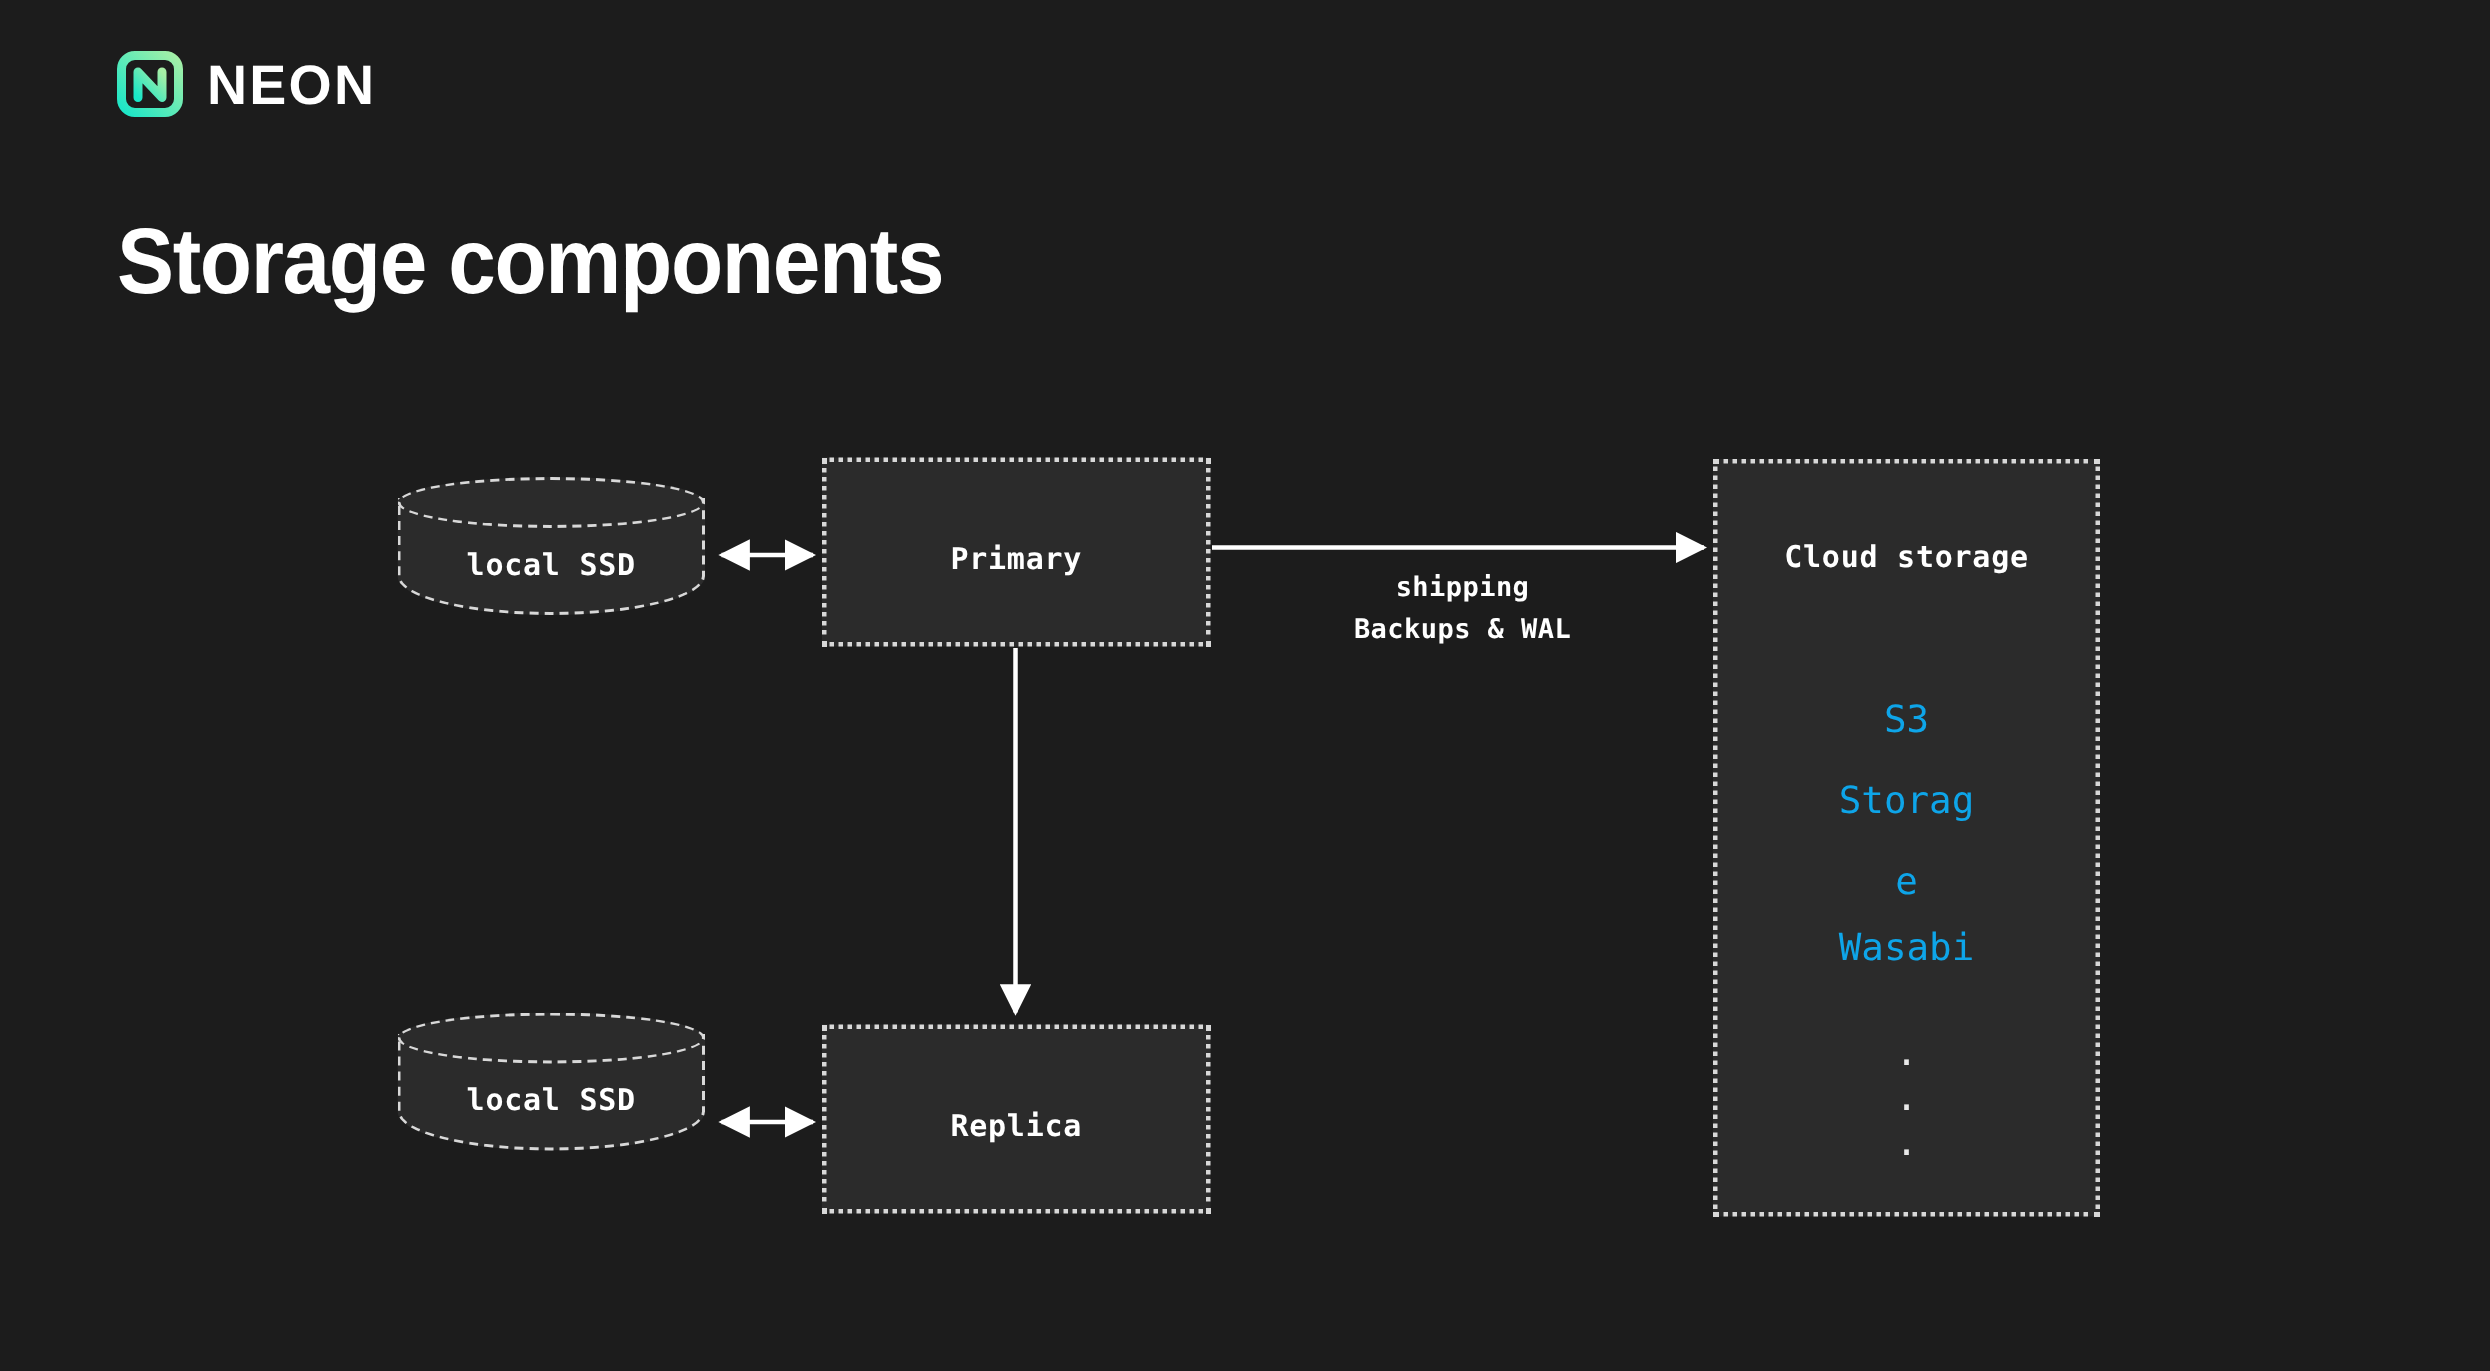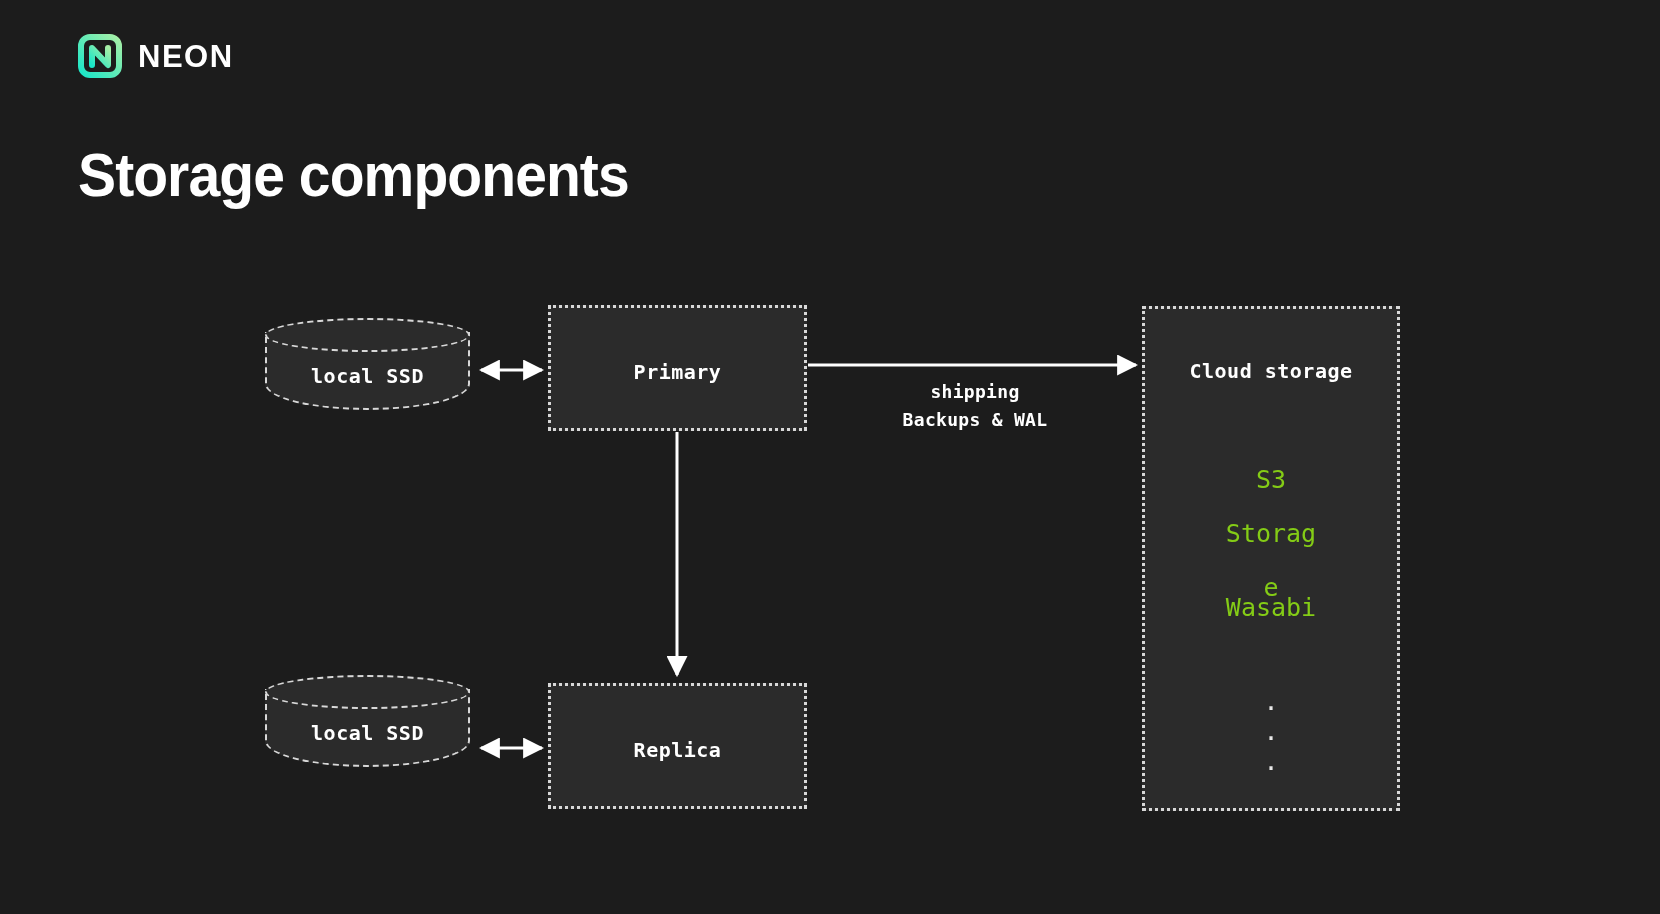--- a/index.html
+++ b/index.html
@@ -24,21 +24,21 @@
     align-items: center;
     gap: 16px;
   }
   #brand-mark {
     width: 44px;
     height: 44px;
     display: block;
   }
   #brand-word {
     color: #ffffff;
-    font-size: 31px;
+    font-size: 37px;
     font-weight: 700;
     letter-spacing: 1.5px;
     font-family: "Liberation Sans", sans-serif;
     line-height: 1;
   }
 
   
   #page-title {
     position: absolute;
     left: 78px;
@@ -124,21 +124,21 @@
     font-size: 20px;
     font-weight: 700;
     letter-spacing: 0.5px;
   }
   .cloud-list {
     position: absolute;
     left: 50%;
     transform: translateX(-50%);
     width: 96px;
     text-align: center;
-    color: #84cc16;
+    color: #0ea5e9;
     font-family: "DejaVu Sans Mono", monospace;
     font-size: 25px;
     font-weight: 400;
     line-height: 54px;
     word-break: break-all;
   }
   .cloud-dots {
     position: absolute;
     left: 50%;
     transform: translateX(-50%);
@@ -211,21 +211,21 @@
   </div>
 
   <div class="dbox" style="left:548px; top:305px; width:259px; height:126px;">
     <div class="dbox-title" style="top:52px;">Primary</div>
   </div>
 
   <div class="dbox" style="left:1142px; top:306px; width:258px; height:505px;">
     <div class="dbox-title" style="top:50px;">Cloud storage</div>
     <div class="cloud-list" style="top:144px;">S3</div>
     <div class="cloud-list" style="top:198px;">Storage</div>
-    <div class="cloud-list" style="top:272px;text-align:center;">Wasabi</div>
+    <div class="cloud-list" style="top:296px;text-align:center;">Wasabi</div>
     <div class="cloud-dots" style="top:378px;">.</div>
     <div class="cloud-dots" style="top:408px;">.</div>
     <div class="cloud-dots" style="top:438px;">.</div>
   </div>
 
   <div class="edge-label" style="left:860px; top:378px; width:230px;">
     <div>shipping</div>
     <div>Backups &amp; WAL</div>
   </div>
 

